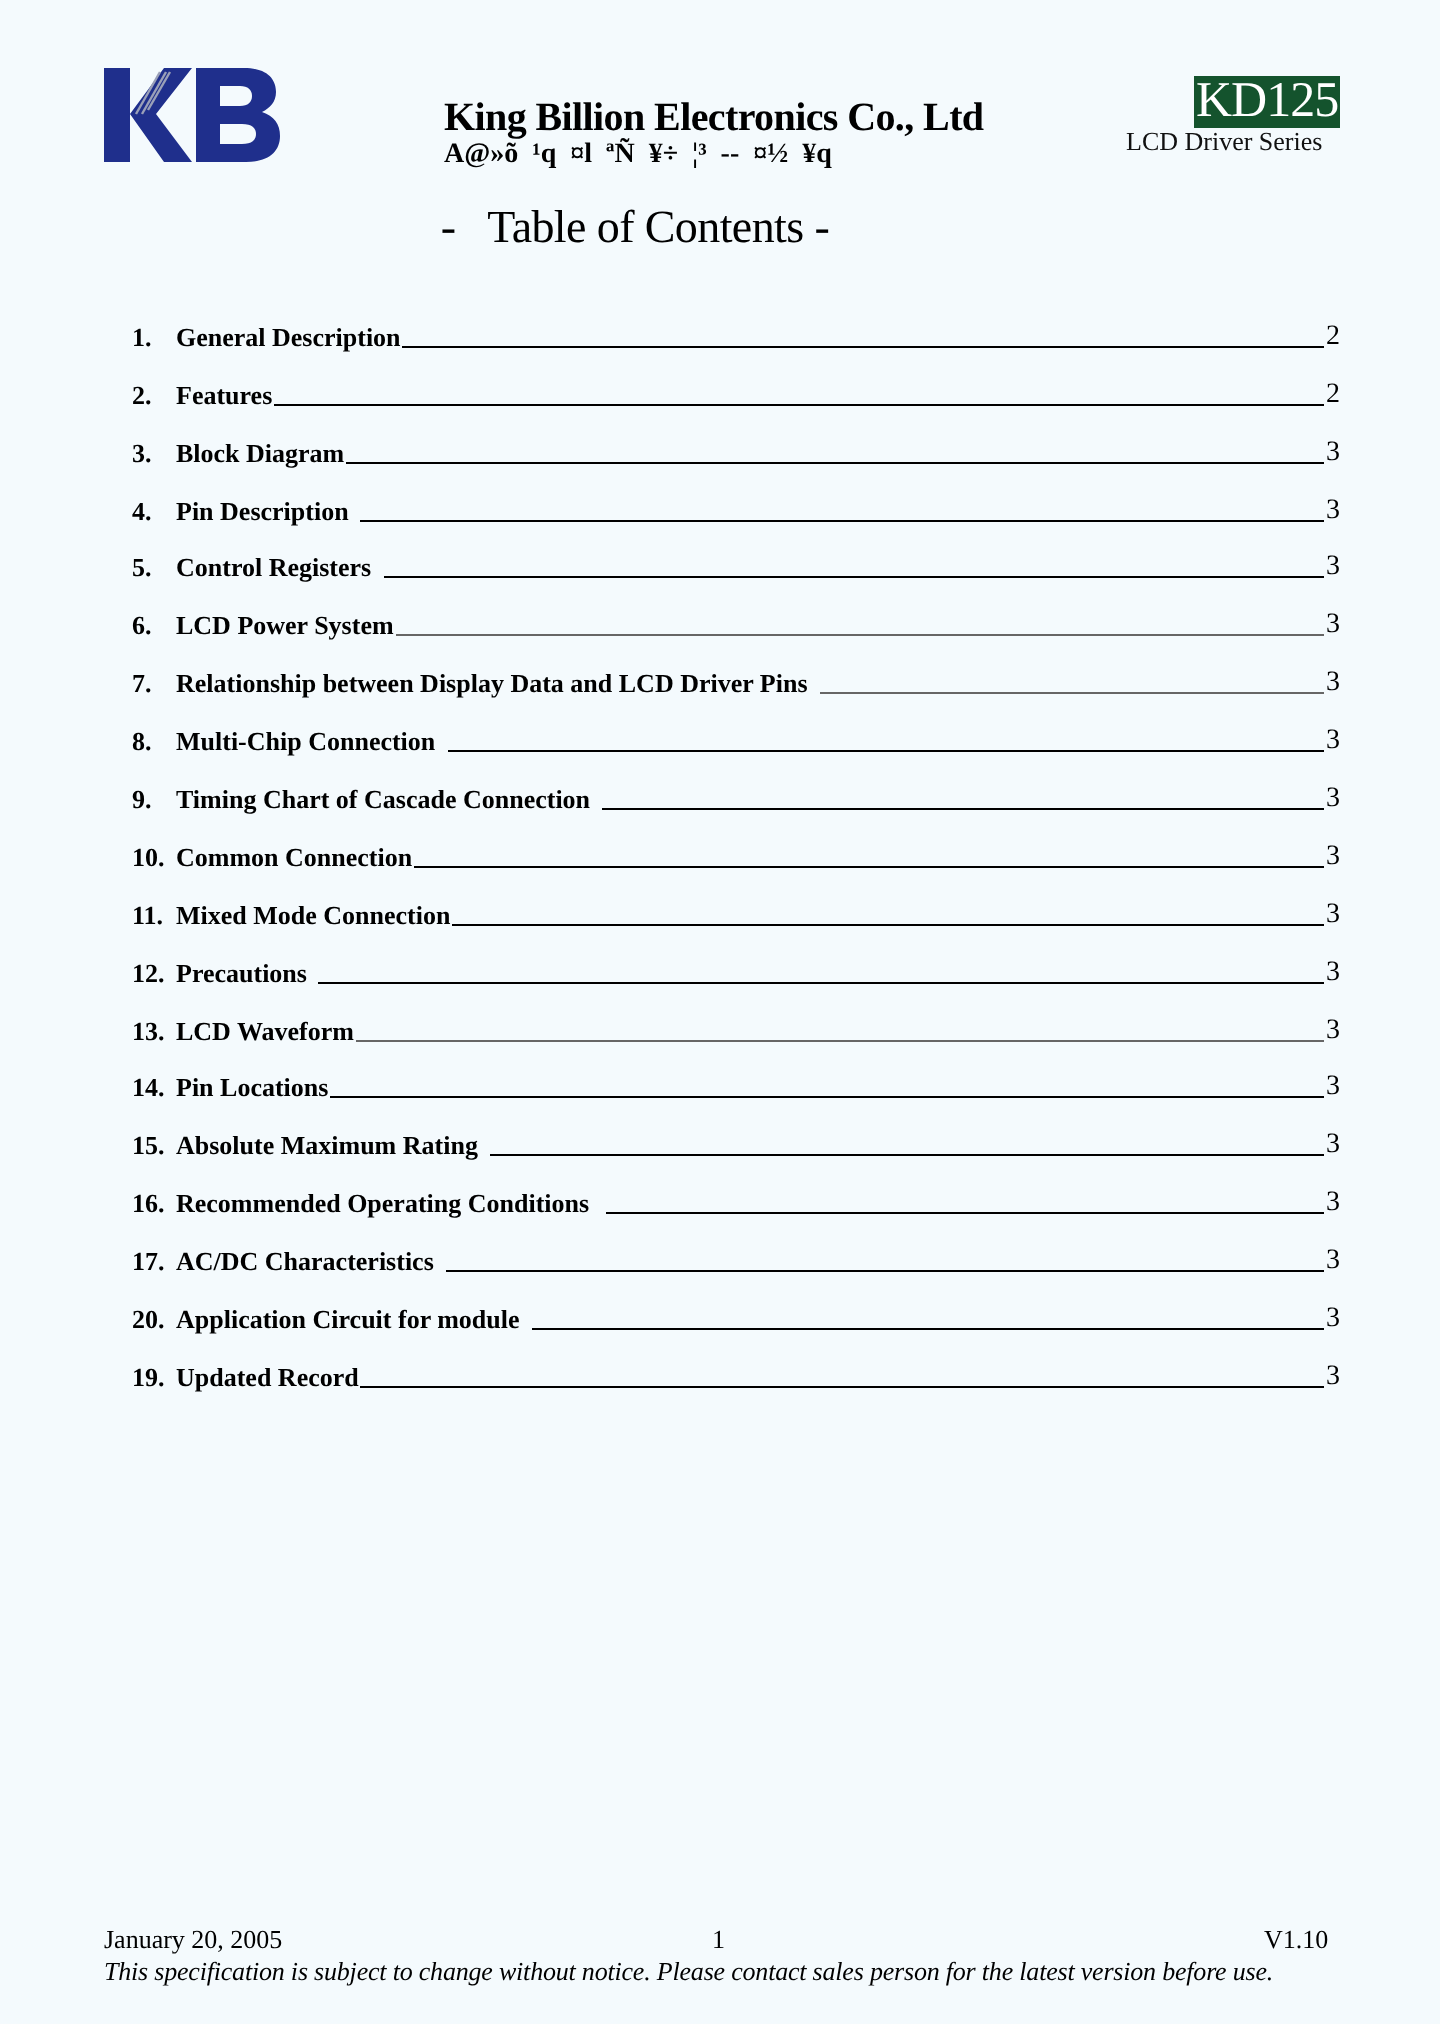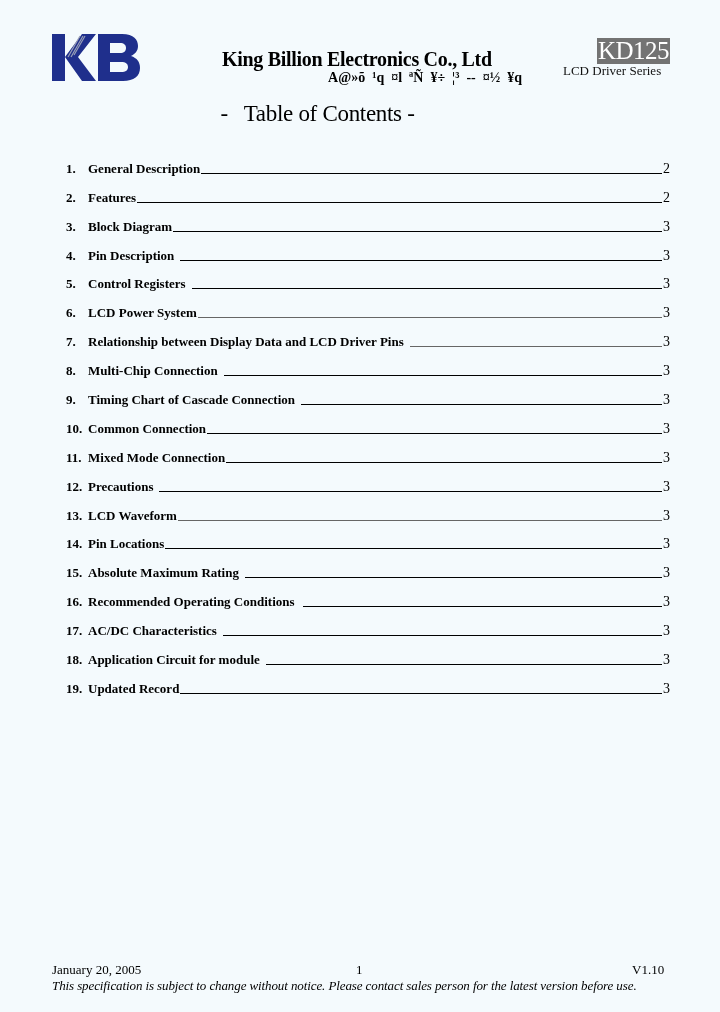--- a/index.html
+++ b/index.html
@@ -18,29 +18,29 @@
     .company {
       position: absolute; left: 222px; top: 48px;
       width: 300px;
     }
     .company-name {
       font-weight: bold; font-size: 20px; letter-spacing: -0.3px;
       line-height: 22px; white-space: nowrap;
     }
     .company-cn {
       font-weight: bold; font-size: 14px; line-height: 16px;
-      white-space: pre; margin-top: 0px; text-align: right;
+      white-space: pre; margin-top: 0px;
     }
     .product {
       position: absolute; left: 597px; top: 38px;
       width: 80px;
     }
     .product-code {
       display: inline-block;
-      background: #737373; color: #fff;
+      background: #14532d; color: #fff;
       font-size: 25px; line-height: 26px; padding: 0 1px;
       letter-spacing: -0.5px;
     }
     .product-series {
       font-size: 13px; line-height: 14px; color: #111; white-space: nowrap;
       margin-left: -34px; text-align: left; width: 106px;
     }
     .toc-title {
       position: absolute; left: 0; width: 635px; top: 101px;
       text-align: center; font-size: 23px; letter-spacing: -0.3px;
@@ -206,21 +206,21 @@
     <span class="toc-leader gap" style="margin-left:8px"></span>
     <span class="toc-page">3</span>
   </div>
   <div class="toc-row">
     <span class="toc-num">17.</span>
     <span class="toc-label">AC/DC Characteristics</span>
     <span class="toc-leader gap"></span>
     <span class="toc-page">3</span>
   </div>
   <div class="toc-row">
-    <span class="toc-num">18.</span>
+    <span class="toc-num">20.</span>
     <span class="toc-label">Application Circuit for module</span>
     <span class="toc-leader gap"></span>
     <span class="toc-page">3</span>
   </div>
   <div class="toc-row">
     <span class="toc-num">19.</span>
     <span class="toc-label">Updated Record</span>
     <span class="toc-leader"></span>
     <span class="toc-page">3</span>
   </div>

